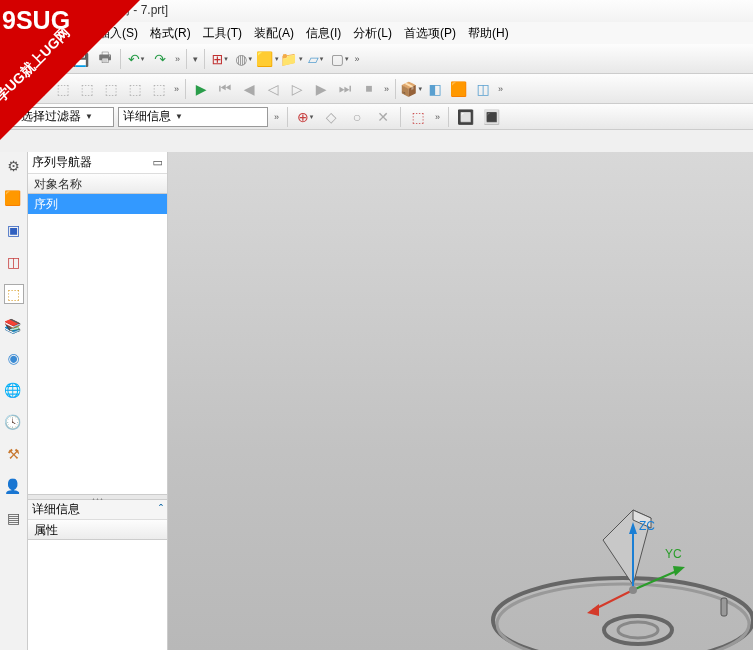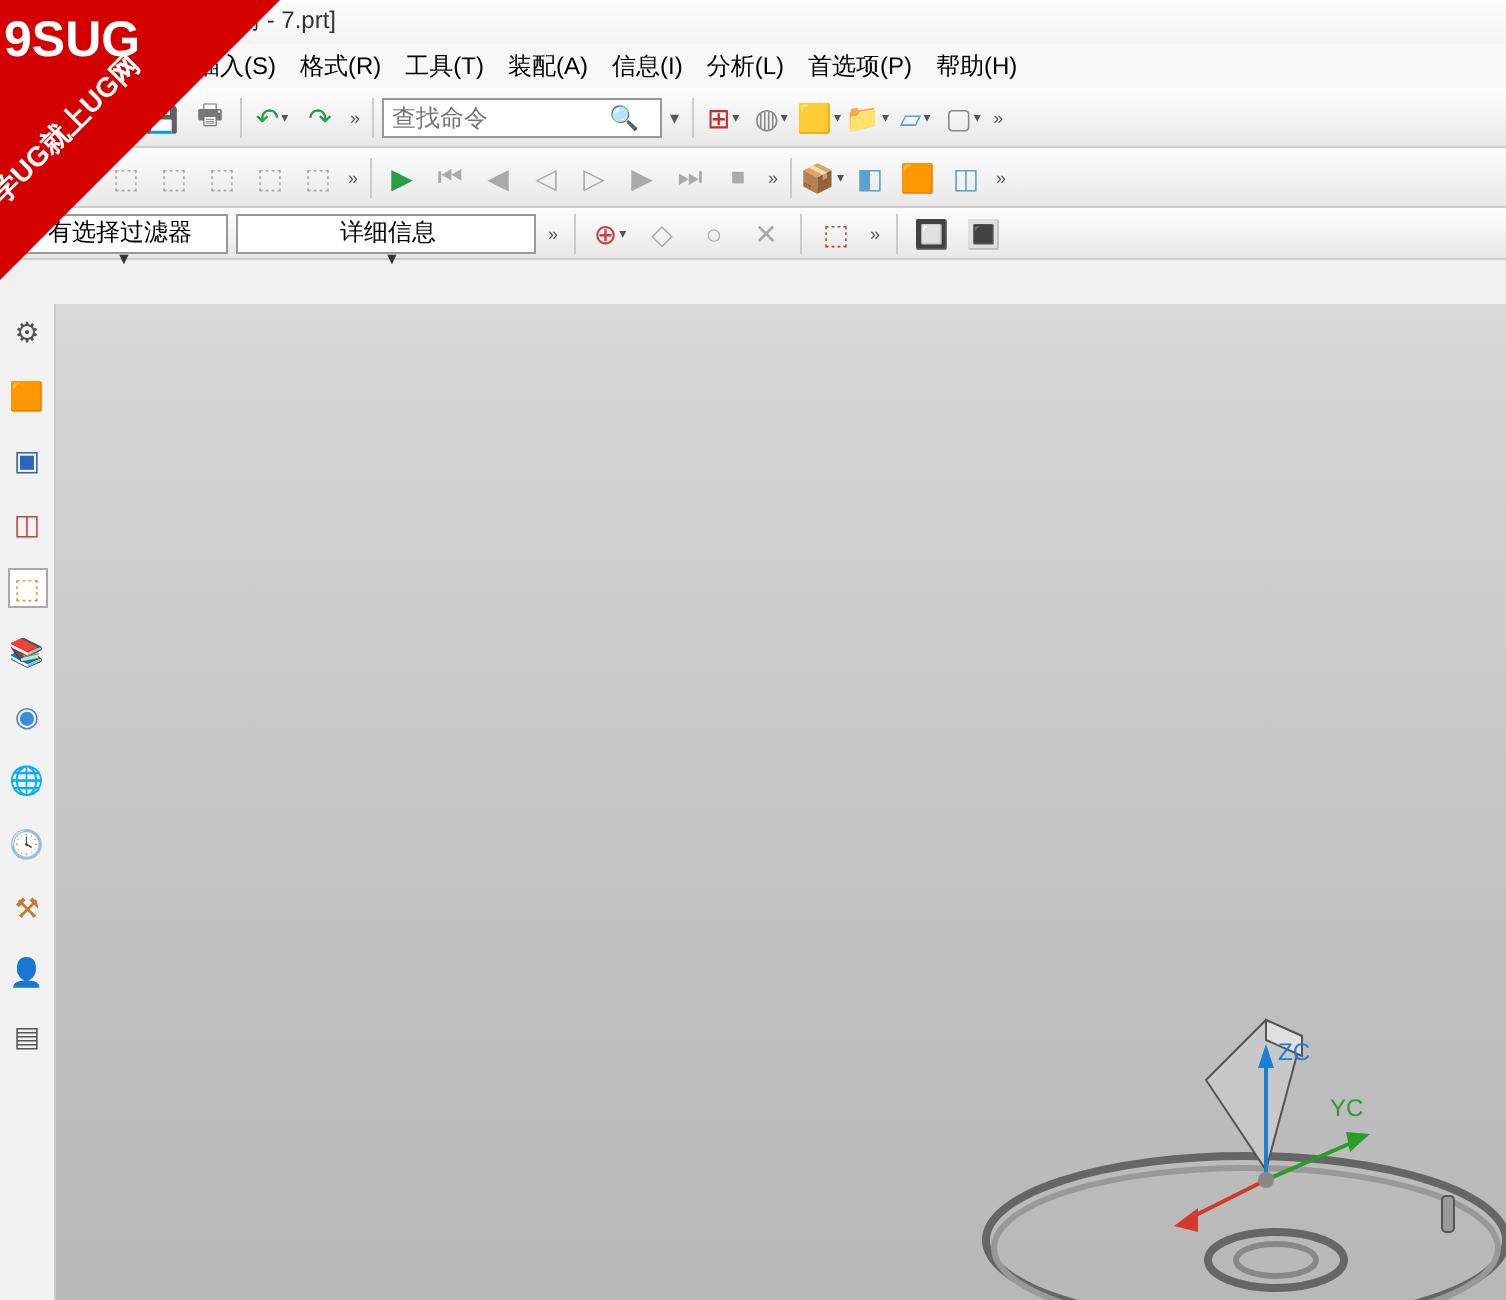--- a/index.html
+++ b/index.html
@@ -9,21 +9,21 @@
 .menubar span { padding: 3px 6px; cursor: pointer; }
 .toolbar { height: 30px; background: linear-gradient(#fdfdfd,#e8e8e8); border-bottom: 1px solid #ccc; display: flex; align-items: center; padding: 0 4px; gap: 2px; }
 .tbtn { width: 22px; height: 22px; display: inline-flex; align-items: center; justify-content: center; cursor: pointer; border: 1px solid transparent; font-size: 14px; }
 .tbtn.dd::after { content: '▾'; font-size: 7px; margin-left: 1px; color: #555; }
 .sep { width: 1px; height: 20px; background: #ccc; margin: 0 2px; }
 .over { font-size: 9px; color: #555; cursor: pointer; padding: 0 2px; }
 .searchbox { display: flex; align-items: center; border: 1px solid #999; background: #fff; height: 20px; width: 140px; }
 .searchbox input { border: none; outline: none; width: 110px; padding: 0 4px; font-size: 12px; color: #888; }
 .searchbox .sicon { width: 20px; text-align: center; color: #555; }
 .filterbar { height: 26px; background: linear-gradient(#fdfdfd,#e8e8e8); border-bottom: 1px solid #ccc; display: flex; align-items: center; padding: 0 4px; gap: 4px; }
-.combo { display: flex; align-items: center; border: 1px solid #999; background: #fff; height: 20px; padding: 0 2px 0 4px; flex-direction: column; }
+.combo { display: flex; align-items: center; border: 1px solid #999; background: #fff; height: 20px; padding: 0 2px 0 4px; }
 .combo span.arr { font-size: 8px; color: #333; padding-left: 4px; }
 .workarea { position: absolute; top: 152px; left: 0; right: 0; bottom: 0; display: flex; }
 .lefttabs { width: 28px; background: #f2f2f2; border-right: 1px solid #ccc; display: flex; flex-direction: column; align-items: center; padding-top: 4px; gap: 12px; }
 .lefttabs .lt { width: 20px; height: 20px; display: flex; align-items: center; justify-content: center; cursor: pointer; font-size: 14px; }
 .navpanel { width: 140px; background: #fff; border-right: 1px solid #ccc; display: flex; flex-direction: column; }
 .navhdr { height: 22px; display: flex; align-items: center; justify-content: space-between; padding: 0 4px; border-bottom: 1px solid #ddd; }
 .navhdr .pin { font-size: 11px; color: #555; }
 .colhdr { height: 20px; background: linear-gradient(#fdfdfd,#ececec); border-bottom: 1px solid #ccc; padding: 2px 6px; color: #333; }
 .treerow { height: 20px; padding: 2px 6px; cursor: pointer; }
 .treerow.sel { background: #3399ff; color: #fff; }
@@ -65,24 +65,20 @@
   <div class="tbtn" style="color:#d8a030">📂</div>
   <div class="over">»</div>
   <div class="sep"></div>
   <div class="tbtn" style="color:#3b6fb5">💾</div>
   <div class="tbtn" style="color:#777">🖶</div>
   <div class="sep"></div>
   <div class="tbtn dd" style="color:#2a9d4a">↶</div>
   <div class="tbtn" style="color:#2a9d4a">↷</div>
   <div class="over">»</div>
   <div class="sep"></div>
-  <div class="searchbox">
-    <input placeholder="查找命令" style="">
-    <span class="sicon">🔍</span>
-  </div>
   <div class="over">▾</div>
   <div class="sep"></div>
   <div class="tbtn dd" style="color:#c03030">⊞</div>
   <div class="tbtn dd" style="color:#888">◍</div>
   <div class="tbtn dd" style="color:#d8a030">🟨</div>
   <div class="tbtn dd" style="color:#d8a030">📁</div>
   <div class="tbtn dd" style="color:#5aa0d0">▱</div>
   <div class="tbtn dd" style="color:#888">▢</div>
   <div class="over">»</div>
 </div>
@@ -146,20 +142,37 @@
     <div class="lt" style="color:#d8a030;background:#fff;border:1px solid #aaa">⬚</div>
     <div class="lt" style="color:#2a9d4a">📚</div>
     <div class="lt" style="color:#3b8bd4">◉</div>
     <div class="lt" style="color:#3b8bd4">🌐</div>
     <div class="lt" style="color:#777">🕓</div>
     <div class="lt" style="color:#c87830">⚒</div>
     <div class="lt" style="color:#777">👤</div>
     <div class="lt" style="color:#555">▤</div>
   </div>
 
+  <div class="navpanel">
+    <div class="navhdr">
+      <span>序列导航器</span>
+      <span class="pin">▭</span>
+    </div>
+    <div class="colhdr">对象名称</div>
+    <div class="navbody">
+      <div class="treerow sel">序列</div>
+    </div>
+    <div class="spl">▴▴▴</div>
+    <div class="detailhdr">
+      <span>详细信息</span>
+      <span class="col">ˆ</span>
+    </div>
+    <div class="detailcol">属性</div>
+    <div class="detailbody"></div>
+  </div>
 
   <div class="viewport">
     <svg class="model" viewBox="0 0 280 180">
       <ellipse cx="140" cy="130" rx="130" ry="42" fill="none" stroke="#666" stroke-width="4"></ellipse>
       <ellipse cx="140" cy="134" rx="126" ry="40" fill="none" stroke="#999" stroke-width="3"></ellipse>
       <ellipse cx="155" cy="140" rx="34" ry="14" fill="none" stroke="#666" stroke-width="4"></ellipse>
       <ellipse cx="155" cy="140" rx="20" ry="8" fill="none" stroke="#888" stroke-width="3"></ellipse>
       <path d="M120 50 L150 20 L168 28 L150 95 Z" fill="#c8c8c8" stroke="#555" stroke-width="1"></path>
       <path d="M150 20 L168 28 L168 38 L150 30 Z" fill="#e0e0e0" stroke="#555" stroke-width="1"></path>
       <rect x="238" y="108" width="6" height="18" rx="2" fill="#999" stroke="#555"></rect>

